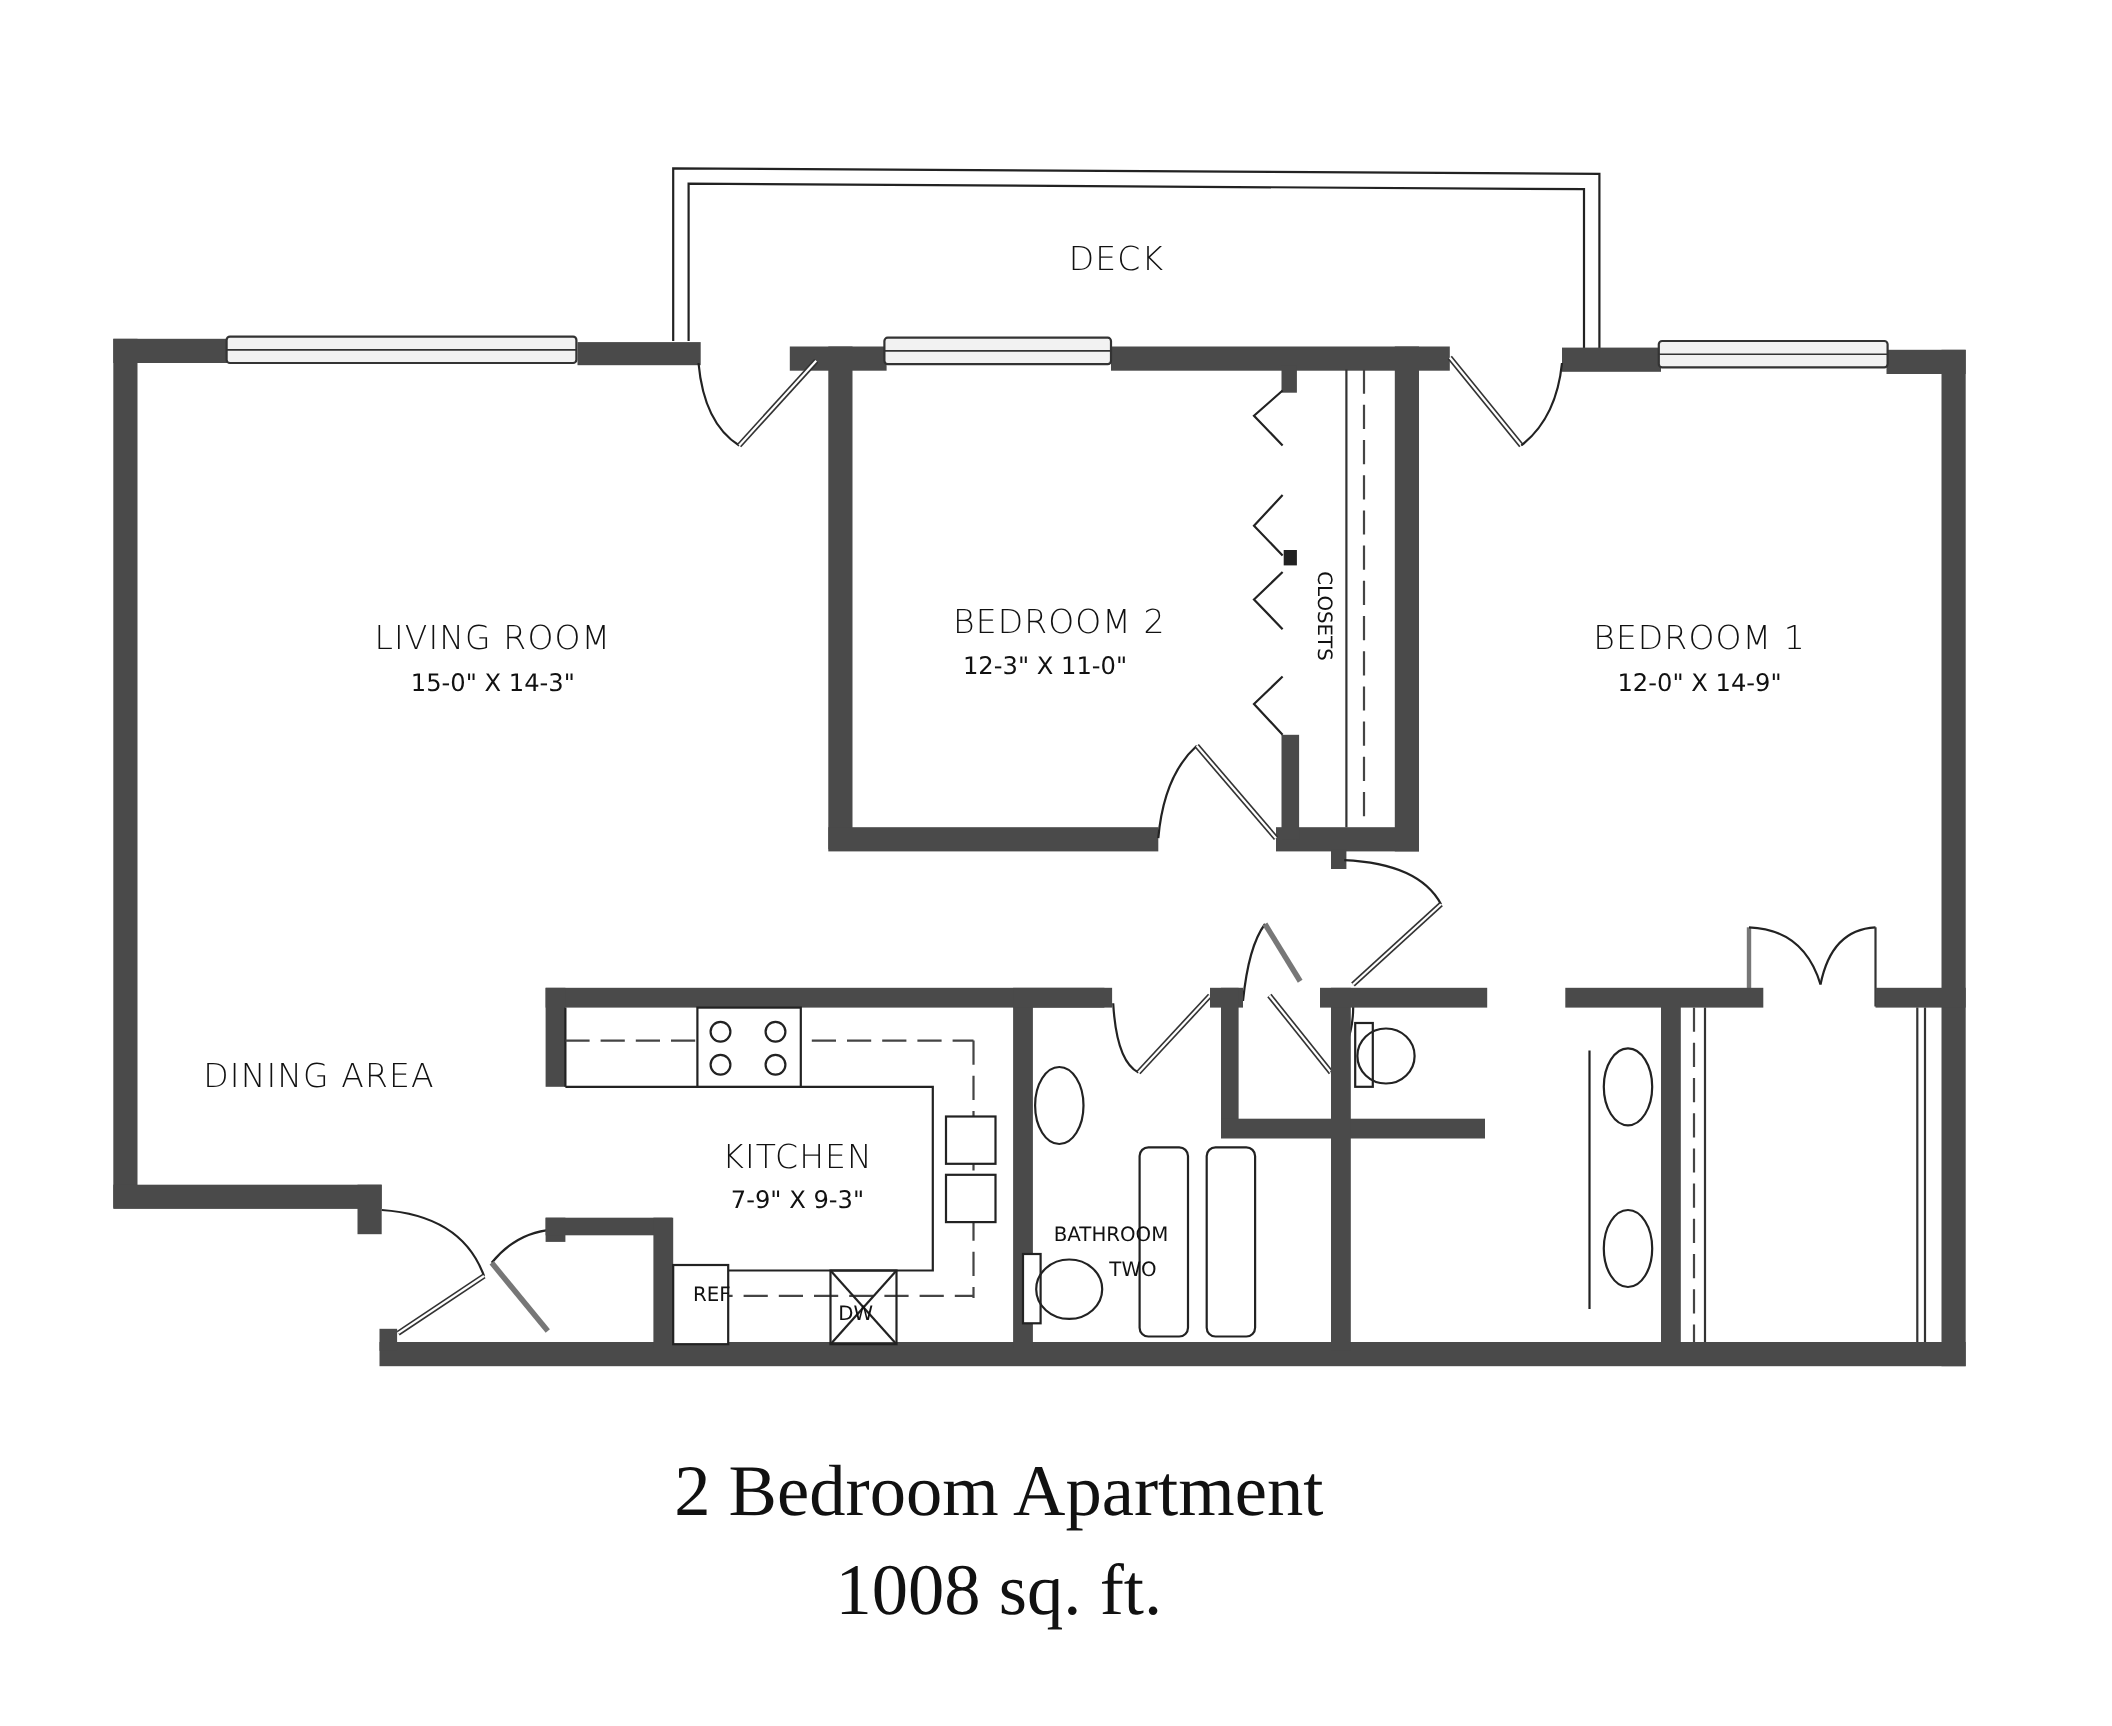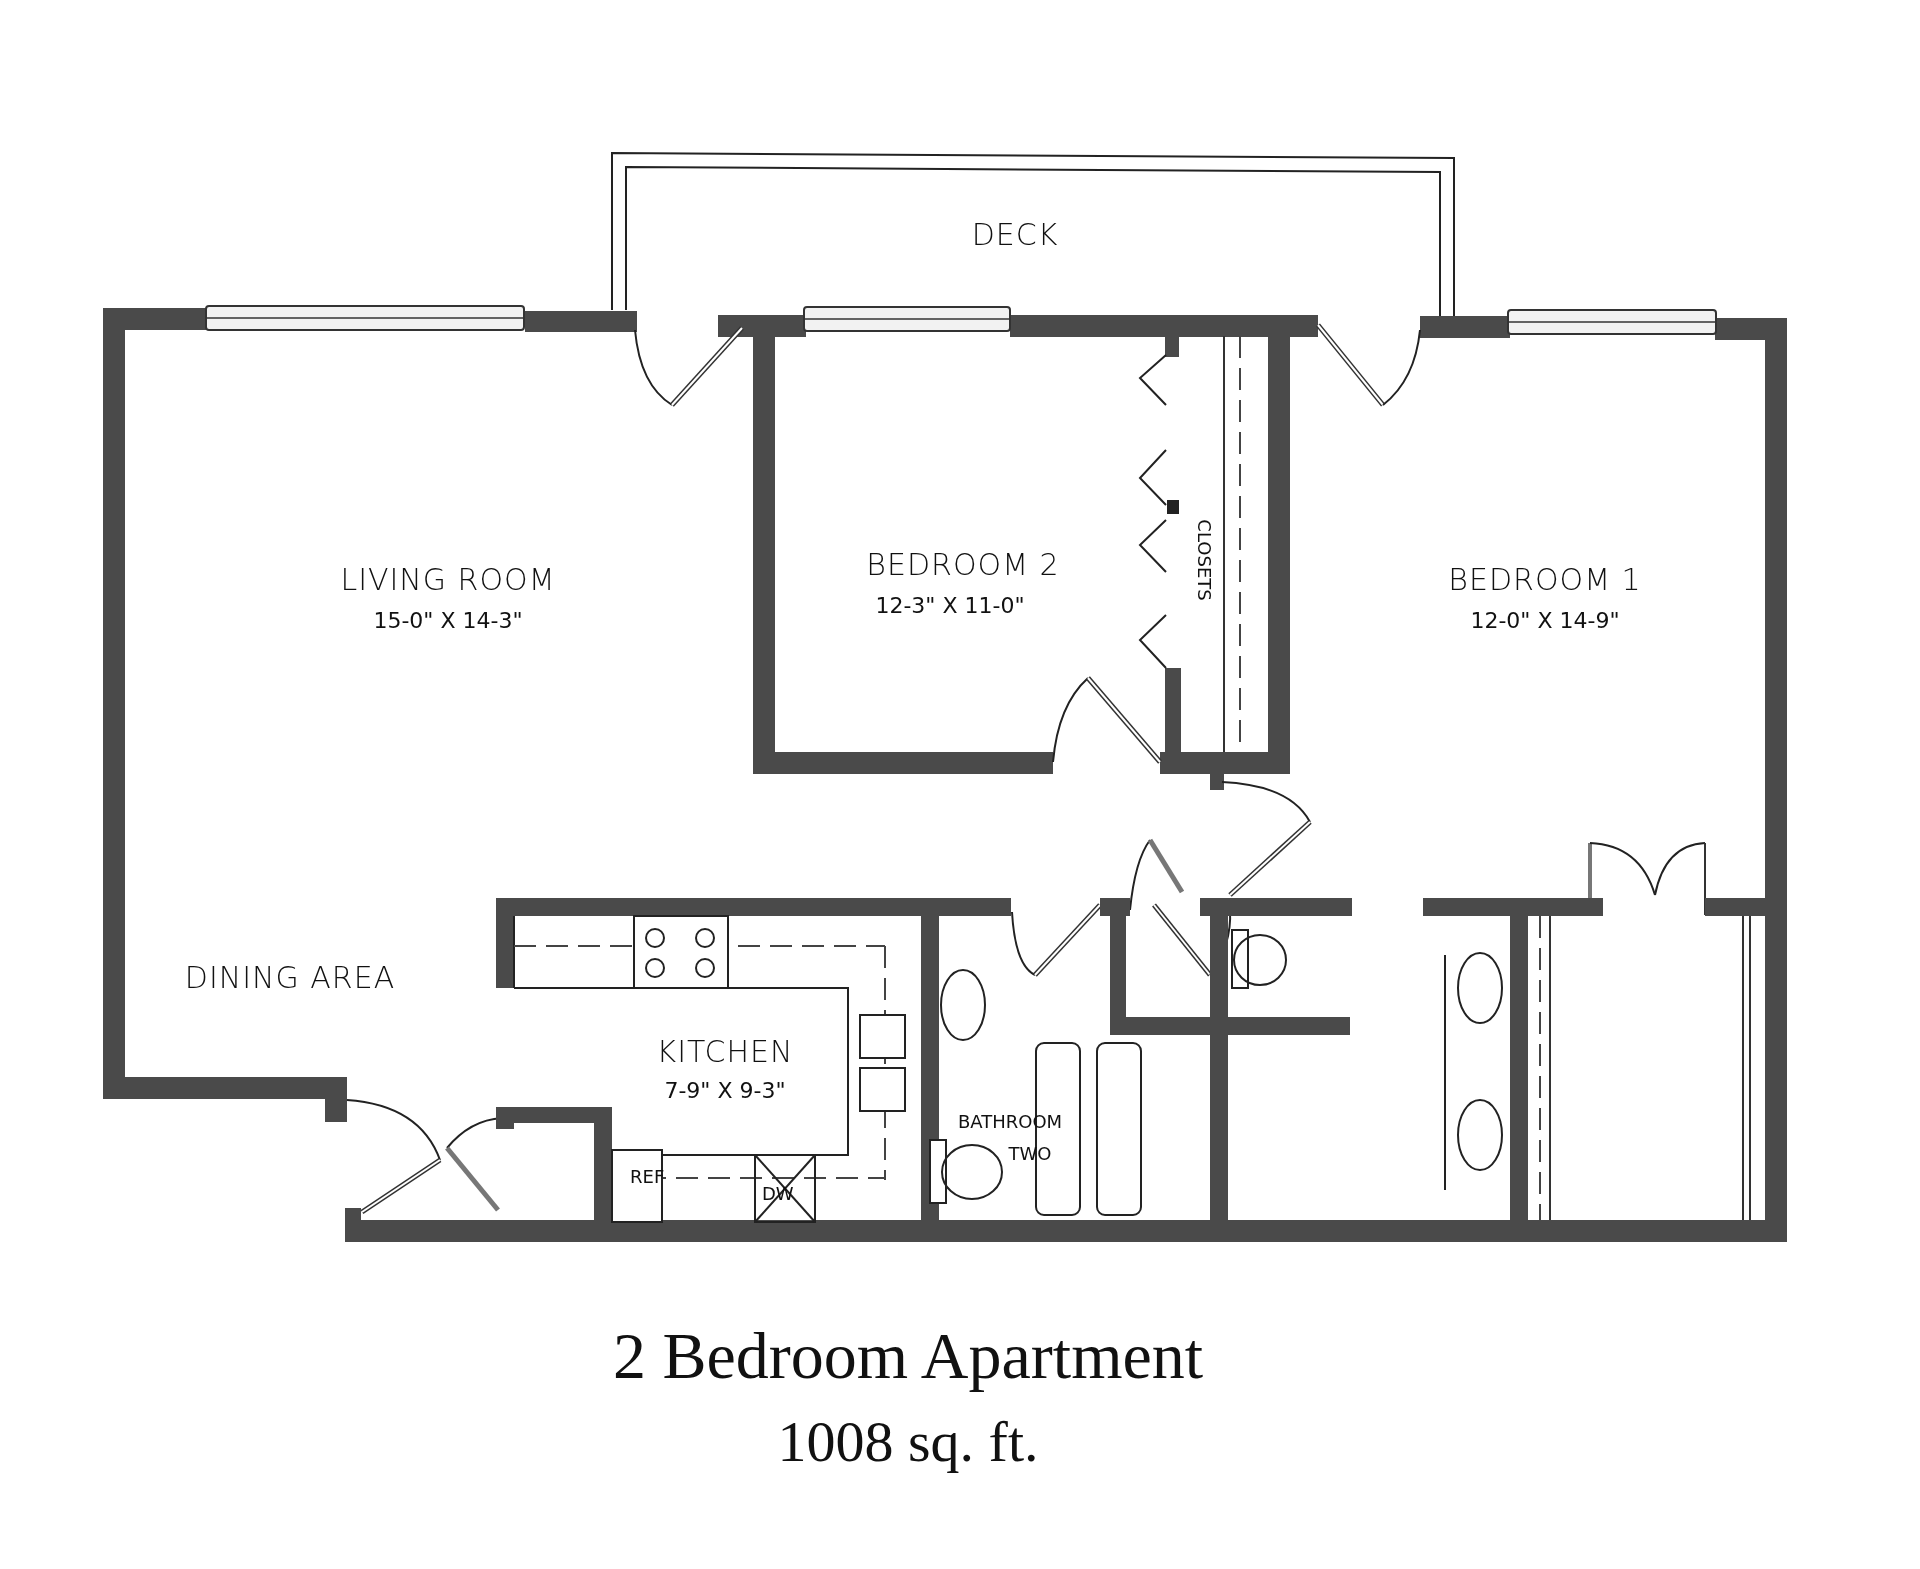--- a/index.html
+++ b/index.html
@@ -11,21 +11,21 @@
   .dash { stroke: #444; stroke-width: 2; fill: none; stroke-dasharray: 22 10; }
   .window { fill: #f2f2f2; stroke: #333; stroke-width: 2; }
   .door-leaf { stroke: #333; stroke-width: 5; fill: none; }
   .door-leaf-in { stroke: #fff; stroke-width: 2; fill: none; }
   .arc { stroke: #222; stroke-width: 2; fill: none; }
   .room-label { font-family: "DejaVu Sans", sans-serif; font-size: 30px; fill: #111; letter-spacing: 1px; font-weight: 300; }
   .room-dim { font-family: "DejaVu Sans", sans-serif; font-size: 22px; fill: #111; }
   .small-label { font-family: "DejaVu Sans", sans-serif; font-size: 18px; fill: #111; }
   .caption { position: absolute; left: 0; width: 1816px; text-align: center; font-family: "Liberation Serif", serif; color: #111; }
   #cap1 { top: 1318px; font-size: 66px; }
-  #cap2 { top: 1408px; font-size: 58px; font-family: Liberation Serif, serif; }
+  #cap2 { top: 1408px; font-size: 66px; font-family: Liberation Serif, serif; }
 </style>
 </head>
 <body>
 
 <svg id="plan" viewBox="0 0 1920 1569" xmlns="http://www.w3.org/2000/svg">
 
   <g>
     <path class="thin" d="M612 310 L612 153 L1454 158 L1454 318"></path>
     <path class="thin" d="M626 310 L626 167 L1440 172 L1440 318"></path>
   </g>

